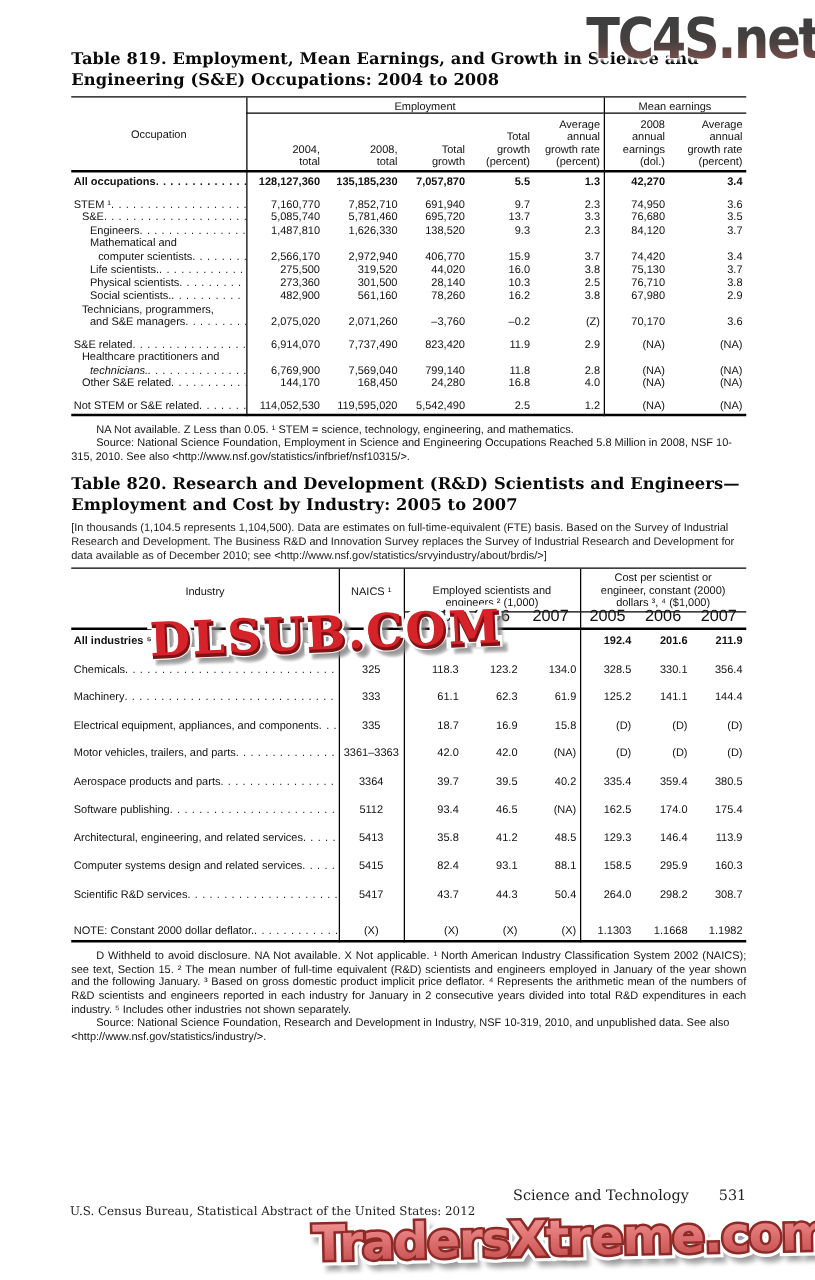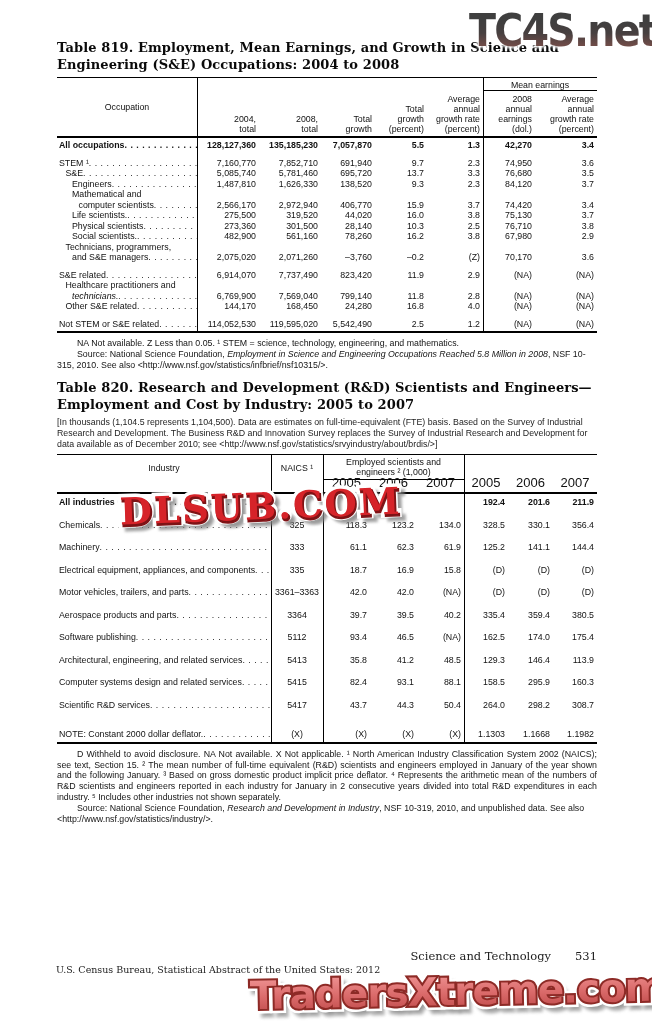--- a/index.html
+++ b/index.html
@@ -50,21 +50,21 @@
   .rowgap { height:7px; }
   .lline { display:flex; align-items:baseline; }
   .lt { white-space:nowrap; }
   .dots { flex:1 1 auto; overflow:hidden; white-space:nowrap; color:#1a1a1a; }
   .dots::before { content:" . . . . . . . . . . . . . . . . . . . . . . . . . . . . . . . . . . . . . . . . . . . . ."; letter-spacing:0.5px; }
 
   
   .notes { font-size:8.8px; line-height:10.8px; margin-top:5px; color:#141414; }
   .notes p { margin:0; text-indent:20px; }
   .just { text-align:justify; }
-  .it { font-style:italic; }
+  .it { }
 
   
   .footer-section { position:absolute; top:949px; left:57px; width:540px; text-align:right;
                     font-family:"DejaVu Serif", serif; font-size:11.5px; color:#1c1c1c; }
   .footer-page { margin-left:24px; }
   .footer-imprint { position:absolute; top:964px; left:56px; font-family:"DejaVu Serif", serif;
                     font-size:9.5px; color:#1c1c1c; }
 
   
   .wm { position:absolute; pointer-events:none; z-index:20; }
@@ -108,20 +108,21 @@
     <div class="tbl-title title-819">
       <div>Table 819. Employment, Mean Earnings, and Growth in Science and</div>
       <div>Engineering (S&amp;E) Occupations: 2004 to 2008</div>
     </div>
 
     <div class="tbl" id="t819">
       <div class="vl" style="left:140px"></div>
       <div class="vl" style="left:426px"></div>
       <div class="thead819">
         <div class="occ">Occupation</div>
+        <div class="grp g1">Employment</div>
         <div class="grp g2">Mean earnings</div>
         <div class="colh c1">2004,
 total</div>
         <div class="colh c2">2008,
 total</div>
         <div class="colh c3">Total
 growth</div>
         <div class="colh c4">Total
 growth
 (percent)</div>
@@ -362,20 +363,23 @@
 
     <div class="tbl" id="t820">
       <div class="vl" style="left:214px"></div>
       <div class="vl" style="left:266px"></div>
       <div class="vl" style="left:407px"></div>
       <div class="thead820">
         <div class="ind">Industry</div>
         <div class="naicsh">NAICS ¹</div>
         <div class="g820 ga">Employed scientists and
 engineers ² (1,000)</div>
+        <div class="g820 gb">Cost per scientist or
+engineer, constant (2000)
+dollars ³, ⁴ ($1,000)</div>
         <div class="yr y1">2005</div>
         <div class="yr y2">2006</div>
         <div class="yr y3">2007</div>
         <div class="yr y4">2005</div>
         <div class="yr y5">2006</div>
         <div class="yr y6">2007</div>
       </div>
       <div class="tbody">
           <div class="t-row g820r bold">
             <div class="cell lab">

